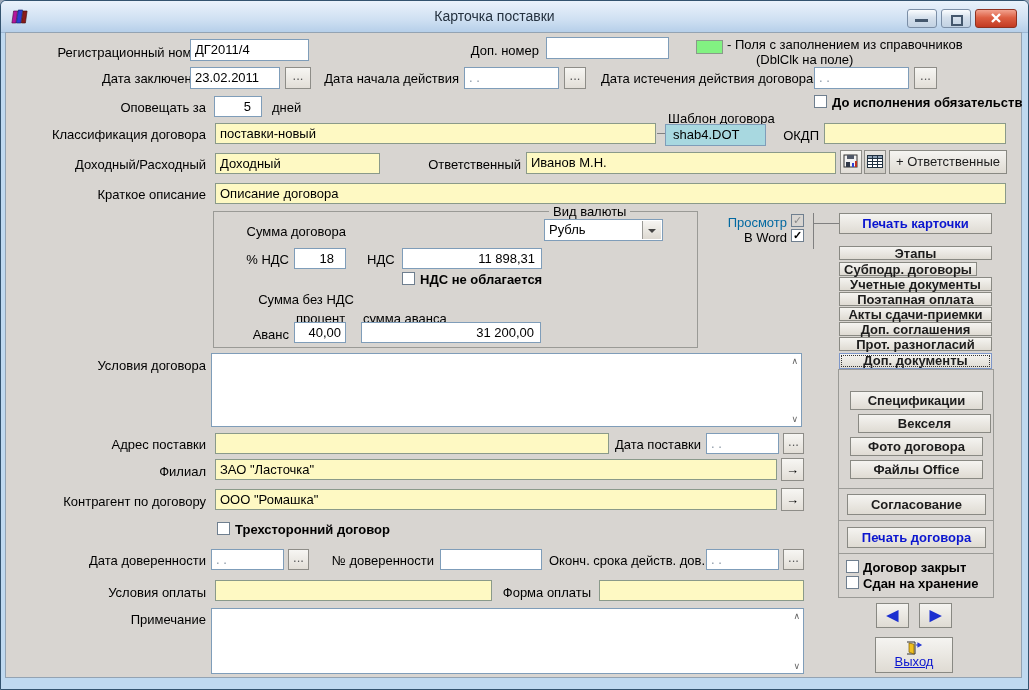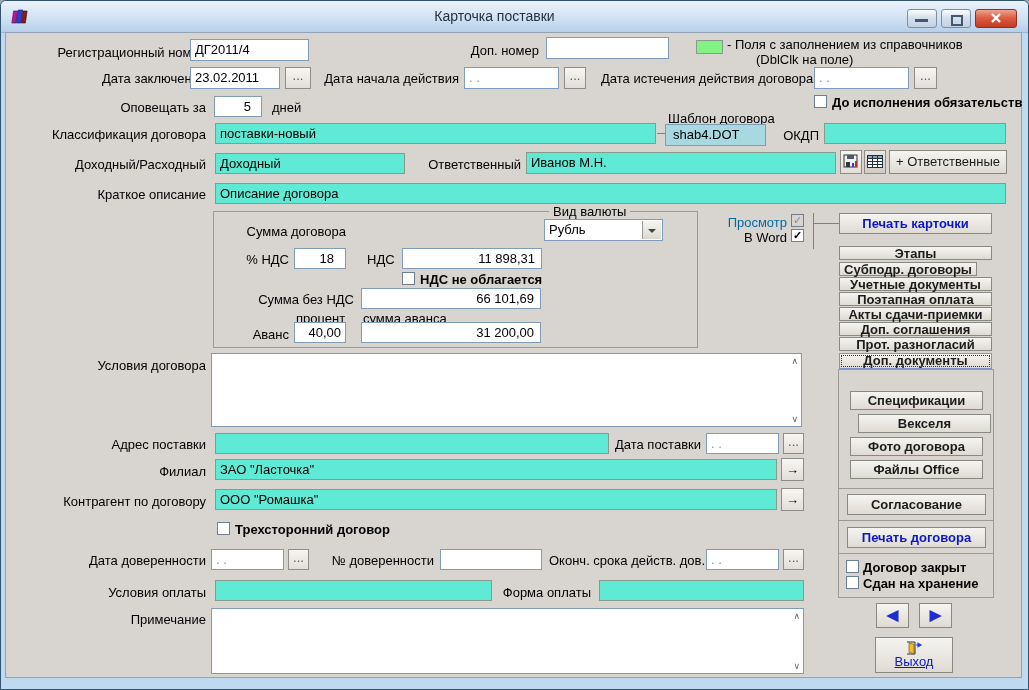--- a/index.html
+++ b/index.html
@@ -11,21 +11,21 @@
   .winbtn{position:absolute;top:8px;height:19px;border:1px solid #7b8ea6;border-radius:3px;background:linear-gradient(#fbfdff,#d5e0ec 45%,#c2d2e3);box-sizing:border-box;cursor:default;}
   .winbtn.close{background:linear-gradient(#f2a28f,#dd5f43 45%,#c23a22);border-color:#8e3120;}
   .glyph-min{position:absolute;left:7px;top:9px;width:13px;height:3px;background:#44576d;}
   .glyph-max{position:absolute;left:9px;top:5px;width:8px;height:7px;border:2px solid #44576d;}
   .client{position:absolute;left:4px;top:31px;width:1017px;height:646px;background:#d8d5d1;border:1px solid #93a3b3;box-sizing:border-box;}
   .lbl{position:absolute;text-align:right;color:#000;white-space:nowrap;}
   .lbl-l{position:absolute;text-align:left;color:#000;white-space:nowrap;}
   .b{font-weight:bold;}
   .grey{color:#0369a1;}
   .input{position:absolute;background:#fff;border:1px solid #7f9db9;box-sizing:border-box;padding:2px 4px;white-space:nowrap;overflow:hidden;}
-  .green{background:#5eead4;border:1px solid #8a9a8a;}
+  .green{background:#fef9c3;border:1px solid #8a9a8a;}
   .bluef{background:#a8d8e0;border:1px solid #7f9db9;}
   .num{text-align:right;padding-right:6px;}
   .ph{color:#8a97a5;}
   .btn{position:absolute;background:linear-gradient(#f7f6f3,#e2ded7);border:1px solid #8e8d88;box-sizing:border-box;text-align:center;color:#5a5a5a;cursor:pointer;}
   .rbtn{position:absolute;background:linear-gradient(#f5f4f1,#dfdbd3);border:1px solid #898983;box-sizing:border-box;text-align:center;font-weight:bold;color:#1c1c1c;line-height:13px;cursor:pointer;overflow:visible;white-space:nowrap;}
   .bluetext{color:#0b16cf;}
   .cb{position:absolute;width:13px;height:13px;background:#fff;border:1px solid #6f7f8f;box-sizing:border-box;font-size:11px;line-height:11px;text-align:center;color:#000;cursor:pointer;}
   .cb.dis{background:#d8d5d1;color:#8a8a8a;}
   .groupbox{position:absolute;border:1px solid #9a9a96;box-sizing:border-box;}
   .gcaption{position:absolute;background:#d8d5d1;padding:0 4px;}
@@ -95,21 +95,21 @@
 
   <div class="lbl" style="left:8px;top:126px;width:197px;">Классификация договора</div>
   <div class="input green" style="left:214px;top:122px;width:441px;height:21px;">поставки-новый</div>
   <div class="line" style="left:656px;top:132px;width:8px;height:1px;"></div>
   <div class="lbl-l" style="left:667px;top:110px;">Шаблон договора</div>
   <div class="input bluef" style="left:664px;top:123px;width:101px;height:22px;padding-left:7px;">shab4.DOT</div>
   <div class="lbl" style="left:744px;top:127px;width:74px;">ОКДП</div>
   <div class="input green" style="left:823px;top:122px;width:182px;height:21px;"></div>
 
   <div class="lbl" style="left:8px;top:156px;width:197px;">Доходный/Расходный</div>
-  <div class="input green" style="left:214px;top:152px;width:190px;height:21px;">Доходный</div>
+  <div class="input green" style="left:214px;top:152px;width:165px;height:21px;">Доходный</div>
   <div class="lbl" style="left:420px;top:156px;width:100px;">Ответственный</div>
   <div class="input green" style="left:525px;top:151px;width:310px;height:22px;">Иванов М.Н.</div>
   <div class="btn" style="left:839px;top:149px;width:22px;height:24px;">
     <svg width="16" height="15" viewBox="0 0 16 15" style="margin-top:3px;">
       <rect x="1" y="1" width="13" height="12" fill="#f2f2f2" stroke="#303030"></rect>
       <rect x="4" y="1" width="7" height="4" fill="#505868"></rect>
       <rect x="3" y="8" width="4" height="5" fill="#303848"></rect>
       <rect x="9" y="9" width="2" height="4" fill="#2d3fd3"></rect>
       <rect x="12" y="7" width="2" height="6" fill="#c03020"></rect>
     </svg>
@@ -135,21 +135,20 @@
         <i></i>
       </span>
   </div>
   <div class="lbl" style="left:230px;top:251px;width:58px;">% НДС</div>
   <div class="input" style="left:293px;top:247px;width:52px;height:21px;text-align:right;padding-right:11px;">18</div>
   <div class="lbl-l" style="left:366px;top:251px;">НДС</div>
   <div class="input num" style="left:401px;top:247px;width:140px;height:21px;">11 898,31</div>
   <div class="cb" style="left:401px;top:271px;"></div>
   <div class="lbl-l b" style="left:419px;top:271px;">НДС не облагается</div>
   <div class="lbl" style="left:238px;top:291px;width:115px;">Сумма без НДС</div>
-  <div class="input num" style="left:360px;top:287px;width:180px;height:21px;">66 101,69</div>
   <div class="lbl-l" style="left:295px;top:310px;">процент</div>
   <div class="lbl-l" style="left:362px;top:310px;">сумма аванса</div>
   <div class="lbl" style="left:230px;top:326px;width:58px;">Аванс</div>
   <div class="input" style="left:293px;top:321px;width:52px;height:21px;text-align:right;padding-right:4px;">40,00</div>
   <div class="input num" style="left:360px;top:321px;width:180px;height:21px;">31 200,00</div>
 
   <div class="lbl grey" style="left:706px;top:214px;width:80px;">Просмотр</div>
   <div class="cb dis" style="left:790px;top:213px;">✓</div>
   <div class="lbl" style="left:706px;top:229px;width:80px;">В Word</div>
   <div class="cb" style="left:790px;top:228px;font-weight:bold;">✓</div>

